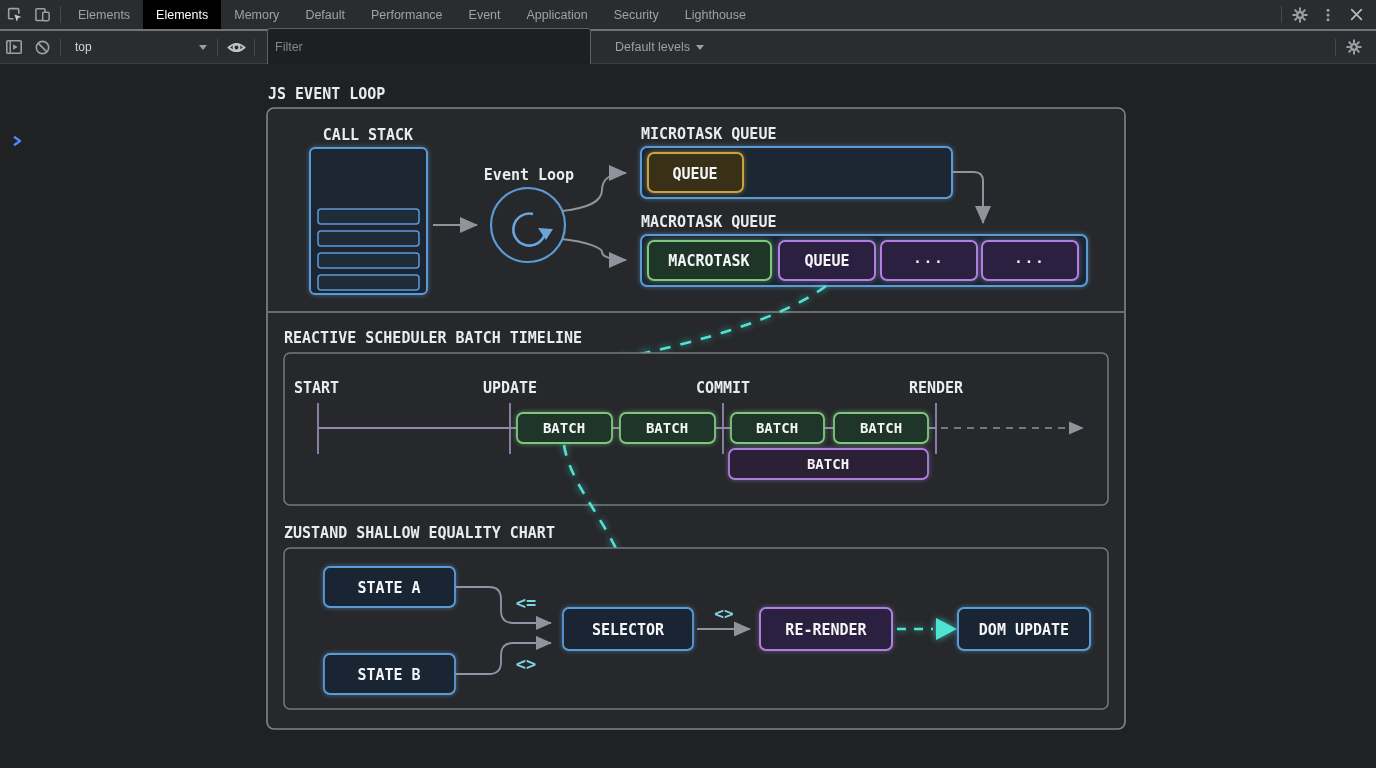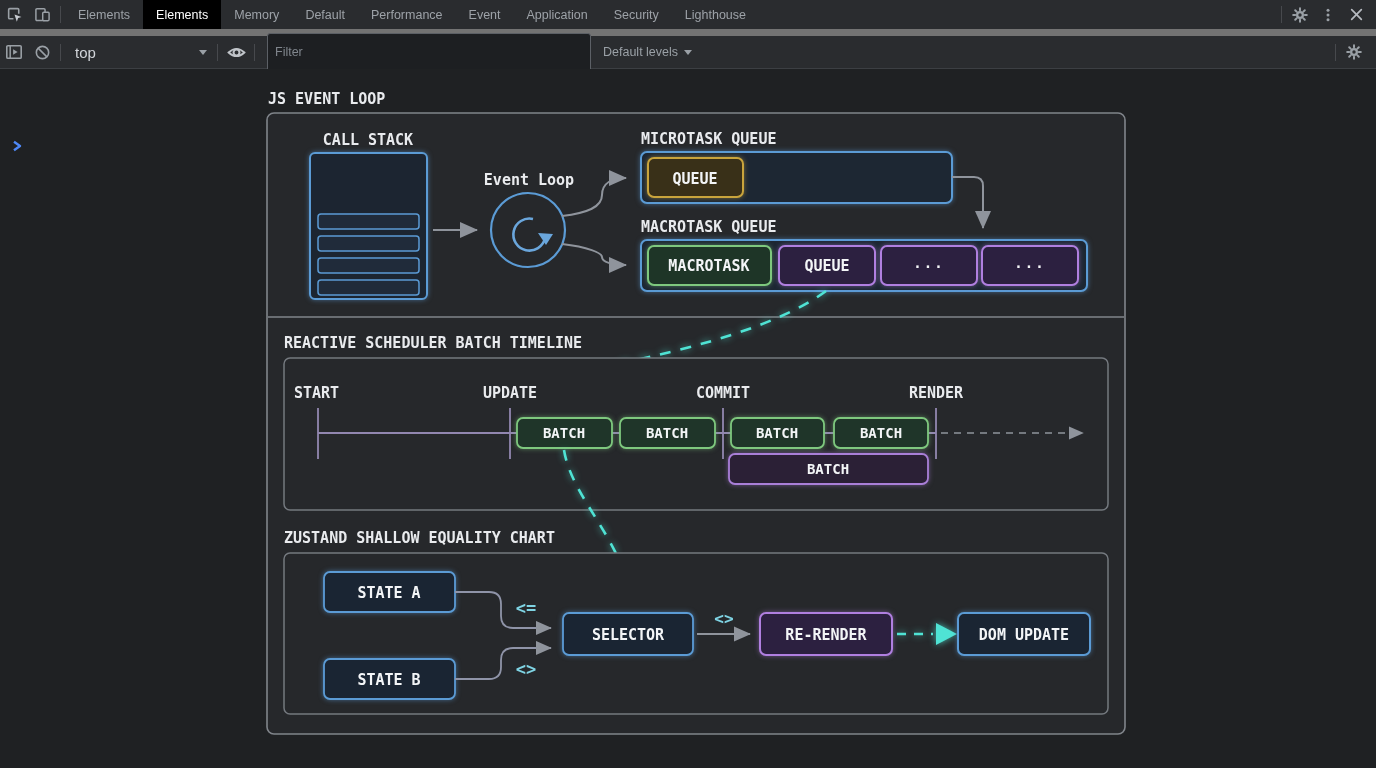--- a/index.html
+++ b/index.html
@@ -1,33 +1,33 @@
 <!DOCTYPE html>
 <html><head>
 <meta charset="utf-8">
 <style>
   html,body{margin:0;padding:0;background:#1f2123;}
   body{width:1376px;height:768px;overflow:hidden;font-family:"Liberation Sans",sans-serif;
        -webkit-font-smoothing:antialiased;}
   
   .bar{display:flex;align-items:center;background:#2a2c2f;}
-  .tabs-bar{height:29px;border-bottom:7px solid #737373;text-align:right;}
+  .tabs-bar{height:29px;border-bottom:2px solid #737373;text-align:right;}
   .console-toolbar{height:32px;border-bottom:1px solid #3c3f43;}
   .icon-btn{width:28px;height:100%;display:flex;align-items:center;justify-content:center;flex:0 0 auto;cursor:pointer;}
   .vsep{width:1px;height:17px;background:#47494d;margin:0 4px;flex:0 0 auto;}
   .tab{height:100%;display:flex;align-items:center;padding:0 13px;font-size:12.5px;color:#9da2a8;cursor:pointer;flex:0 0 auto;}
   .tab.active{background:#000;color:#fff;}
   .spacer{flex:1 1 auto;}
   .ctx-select{display:flex;align-items:center;width:132px;padding:0 6px 0 10px;height:100%;cursor:pointer;}
-  .ctx-select .lbl{font-size:15px;color:#d2d5da;}
+  .ctx-select .lbl{font-size:12px;color:#d2d5da;}
   .caret{width:0;height:0;border-left:4px solid transparent;border-right:4px solid transparent;border-top:5px solid #9aa0a6;margin-left:6px;}
   .filter-input{width:308px;height:19px;margin-left:8px;background:#1d1f22;border:1px solid #5c6066;border-radius:3px;
       color:#e8eaed;font-size:12.5px;padding:9px 7px;outline:none;font-family:"Liberation Sans",sans-serif;}
   .filter-input::placeholder{color:#80868d;}
-  .levels{display:flex;align-items:center;margin-left:12px;font-size:12.5px;color:#9aa0a6;cursor:pointer;}
+  .levels{display:flex;align-items:center;margin-left:24px;font-size:12.5px;color:#9aa0a6;cursor:pointer;}
   
   .console-area{position:relative;width:1376px;height:706px;background:#1f2123;padding-left:12px;}
   .prompt{position:absolute;left:11px;top:69px;}
   
   svg text{user-select:none;}
   .dtext{font-family:"DejaVu Sans Mono","Liberation Mono",monospace;font-weight:bold;fill:#e9ebee;}
   .boxtext{font-family:"DejaVu Sans Mono","Liberation Mono",monospace;font-weight:bold;fill:#f3f5f7;}
   .op{font-family:"DejaVu Sans Mono","Liberation Mono",monospace;font-weight:bold;fill:#7fd4e4;}
   .gl-blue{filter:drop-shadow(0 0 2.5px rgba(91,155,213,.55));}
   .gl-green{filter:drop-shadow(0 0 2.5px rgba(126,200,126,.5));}

